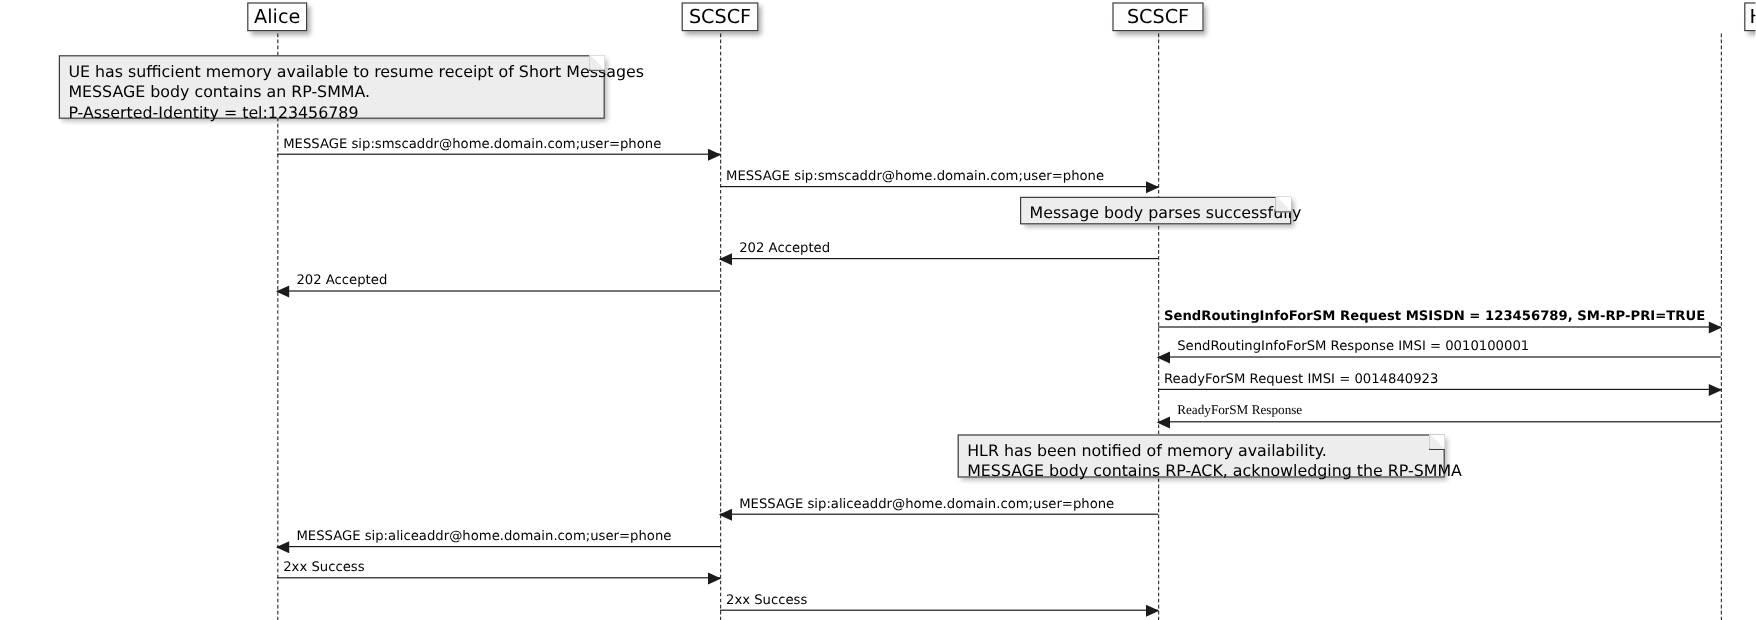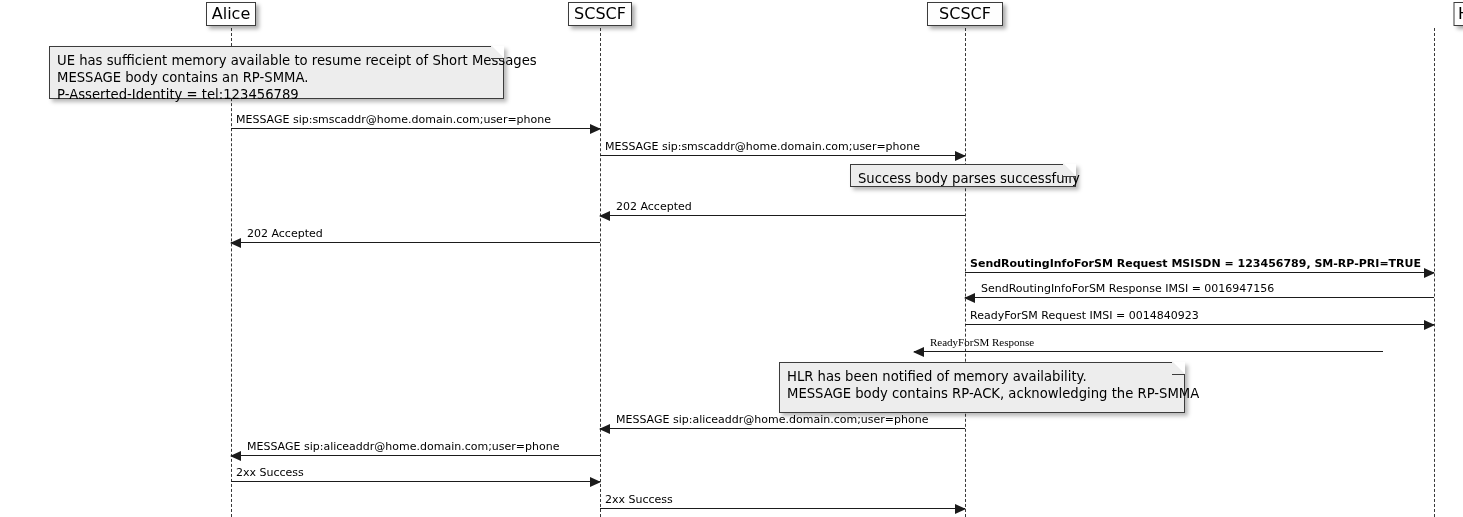--- a/index.html
+++ b/index.html
@@ -145,27 +145,27 @@
       <div class="msg to-left" style="left: 231px; width: 369px; top: 242px;">
         <div class="head"></div>
         <div class="label">202 Accepted</div>
       </div>
       <div class="msg to-right" style="left: 965px; width: 469px; top: 272px; font-weight: bold;">
         <div class="head"></div>
         <div class="label">SendRoutingInfoForSM Request MSISDN = 123456789, SM-RP-PRI=TRUE</div>
       </div>
       <div class="msg to-left" style="left: 965px; width: 469px; top: 297px;">
         <div class="head"></div>
-        <div class="label">SendRoutingInfoForSM Response IMSI = 0016947156</div>
+        <div class="label">SendRoutingInfoForSM Response IMSI = 0010100001</div>
       </div>
       <div class="msg to-right" style="left: 965px; width: 469px; top: 324px;">
         <div class="head"></div>
         <div class="label">ReadyForSM Request IMSI = 0014840923</div>
       </div>
-      <div class="msg to-left" style="left: 914px; width: 469px; top: 351px; font-family: Liberation Serif, serif;">
+      <div class="msg to-left" style="left: 965px; width: 469px; top: 351px; font-family: Liberation Serif, serif;">
         <div class="head"></div>
         <div class="label">ReadyForSM Response</div>
       </div>
       <div class="msg to-left" style="left: 600px; width: 365px; top: 428px;">
         <div class="head"></div>
         <div class="label">MESSAGE sip:aliceaddr@home.domain.com;user=phone</div>
       </div>
       <div class="msg to-left" style="left: 231px; width: 369px; top: 455px;">
         <div class="head"></div>
         <div class="label">MESSAGE sip:aliceaddr@home.domain.com;user=phone</div>
@@ -176,18 +176,18 @@
       </div>
       <div class="msg to-right" style="left: 600px; width: 365px; top: 508px;">
         <div class="head"></div>
         <div class="label">2xx Success</div>
       </div>
     </div>
   <div id="notes">
       <div class="note" style="left: 16px; top: 46px; width: 455px; height: 53px; margin-left: 33px;"><div>UE has sufficient memory available to resume receipt of Short Messages
 MESSAGE body contains an RP-SMMA.
 P-Asserted-Identity = tel:123456789</div><div class="fold"></div></div>
-      <div class="note" style="left: 850px; top: 164px; width: 226px; height: 23px;"><div>Success body parses successfully</div><div class="fold"></div></div>
-      <div class="note" style="left: 779px; top: 362px; width: 406px; height: 51px;"><div>HLR has been notified of memory availability.
+      <div class="note" style="left: 850px; top: 164px; width: 226px; height: 23px;"><div>Message body parses successfully</div><div class="fold"></div></div>
+      <div class="note" style="left: 798px; top: 362px; width: 406px; height: 36px;"><div>HLR has been notified of memory availability.
 MESSAGE body contains RP-ACK, acknowledging the RP-SMMA</div><div class="fold"></div></div>
     </div>
 
 </div>
 
 </body></html>

